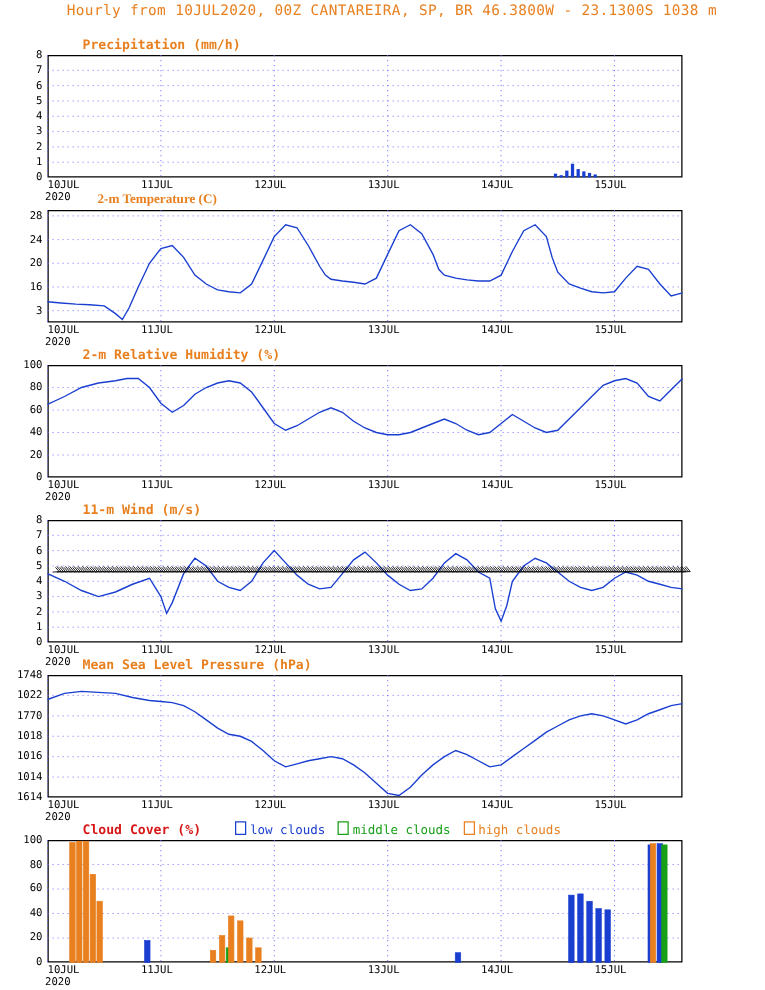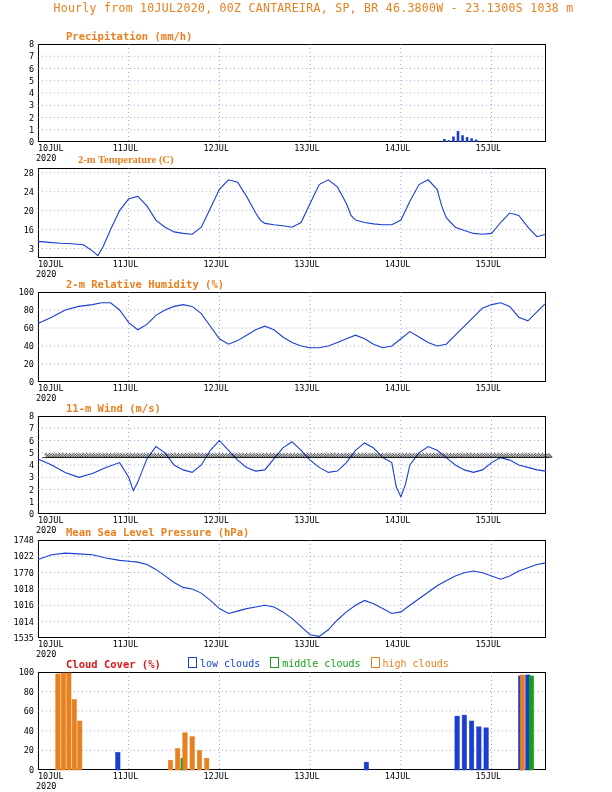--- a/index.html
+++ b/index.html
@@ -615,21 +615,21 @@
       <line x1="310.1428571428571" y1="540" x2="310.1428571428571" y2="638" stroke="#6a6aff" stroke-width="0.7" stroke-dasharray="1,3"></line>
       <line x1="400.8571428571429" y1="540" x2="400.8571428571429" y2="638" stroke="#6a6aff" stroke-width="0.7" stroke-dasharray="1,3"></line>
       <line x1="491.5714285714286" y1="540" x2="491.5714285714286" y2="638" stroke="#6a6aff" stroke-width="0.7" stroke-dasharray="1,3"></line>
       <line x1="38" y1="621.6666666666666" x2="546" y2="621.6666666666666" stroke="#6a6aff" stroke-width="0.6" stroke-dasharray="1,3"></line>
       <line x1="38" y1="605.3333333333334" x2="546" y2="605.3333333333334" stroke="#6a6aff" stroke-width="0.6" stroke-dasharray="1,3"></line>
       <line x1="38" y1="589" x2="546" y2="589" stroke="#6a6aff" stroke-width="0.6" stroke-dasharray="1,3"></line>
       <line x1="38" y1="572.6666666666666" x2="546" y2="572.6666666666666" stroke="#6a6aff" stroke-width="0.6" stroke-dasharray="1,3"></line>
       <line x1="38" y1="556.3333333333334" x2="546" y2="556.3333333333334" stroke="#6a6aff" stroke-width="0.6" stroke-dasharray="1,3"></line>
       <path d="M38.0 559.6 L51.6 554.7 L65.2 553.1 L78.8 553.9 L92.4 554.7 L106.0 558.0 L119.6 560.4 L128.7 561.2 L137.8 562.1 L146.9 564.5 L155.9 569.4 L165.0 575.9 L174.1 582.5 L183.1 587.4 L192.2 589.0 L201.3 593.1 L210.4 600.4 L219.4 608.6 L228.5 613.5 L237.6 611.1 L246.6 608.6 L255.7 607.0 L264.8 605.3 L273.9 607.0 L282.9 611.9 L292.0 618.4 L301.1 626.6 L310.1 634.7 L319.2 636.4 L328.3 629.8 L337.4 620.0 L346.4 611.9 L355.5 605.3 L364.6 600.4 L373.6 603.7 L382.7 608.6 L391.8 613.5 L400.9 611.9 L409.9 605.3 L419.0 598.8 L428.1 592.3 L437.1 585.7 L446.2 580.8 L455.3 575.9 L464.4 572.7 L473.4 571.0 L482.5 572.7 L491.6 575.9 L500.6 579.2 L509.7 575.9 L518.8 571.0 L527.9 567.8 L536.9 564.5 L546.0 562.9 " fill="none" stroke="#1a3fd0" stroke-width="1.1"></path>
     </svg>
-    <div class="ytick" style="left: 6px; top: 633px;">1535</div>
+    <div class="ytick" style="left: 6px; top: 633px;">1614</div>
     <div class="ytick" style="left: 6px; top: 616.667px;">1014</div>
     <div class="ytick" style="left: 6px; top: 600.333px;">1016</div>
     <div class="ytick" style="left: 6px; top: 584px;">1018</div>
     <div class="ytick" style="left: 6px; top: 567.667px;">1770</div>
     <div class="ytick" style="left: 6px; top: 551.333px;">1022</div>
     <div class="ytick" style="left: 6px; top: 535px;">1748</div>
     <div class="xtick" style="left: 38px; top: 639px;">10JUL</div>
     <div class="xtick" style="left: 112.714px; top: 639px;">11JUL</div>
     <div class="xtick" style="left: 203.429px; top: 639px;">12JUL</div>
     <div class="xtick" style="left: 294.143px; top: 639px;">13JUL</div>

